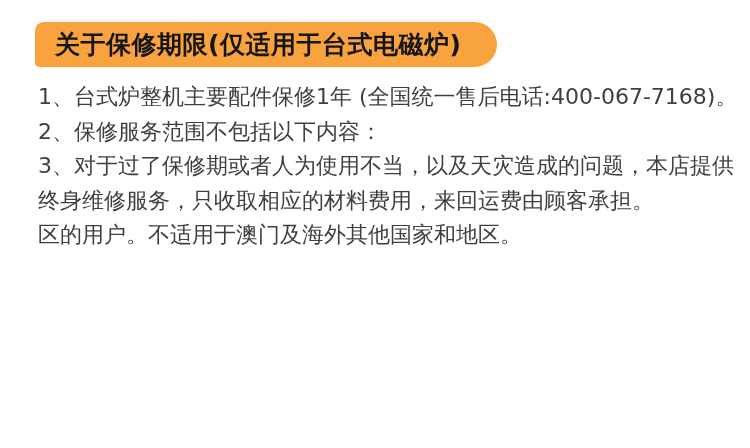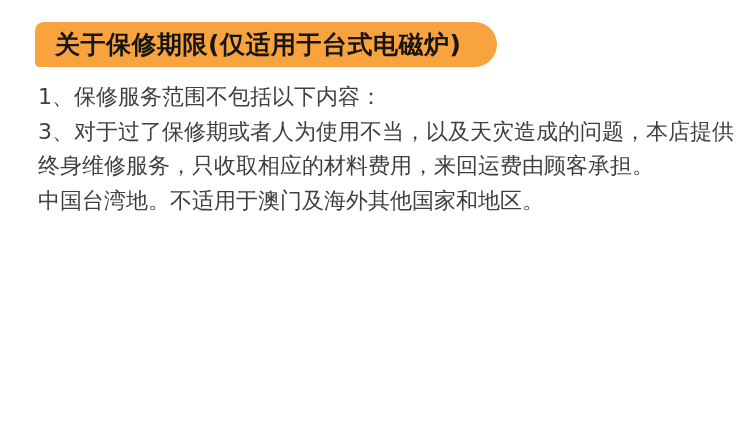--- a/index.html
+++ b/index.html
@@ -52,18 +52,19 @@
   .indent-1 { padding-left: 22px; }
 </style>
 </head>
 <body>
 
 <div class="page">
   <div class="badge">
     <span class="badge-title">关于保修期限(仅适用于台式电磁炉)</span>
   </div>
   <div class="content">
-    <div class="line indent-0">1、保修服务范围不包括以下内容：</div>
+    <div class="line indent-0">1、台式炉整机主要配件保修1年 (全国统一售后电话:400-067-7168)。</div>
+    <div class="line indent-0">2、保修服务范围不包括以下内容：</div>
     <div class="line indent-0">3、对于过了保修期或者人为使用不当，以及天灾造成的问题，本店提供</div>
     <div class="line indent-0">终身维修服务，只收取相应的材料费用，来回运费由顾客承担。</div>
-    <div class="line indent-0">中国台湾地。不适用于澳门及海外其他国家和地区。</div>
+    <div class="line indent-0">区的用户。不适用于澳门及海外其他国家和地区。</div>
   </div>
 </div>
 
 </body></html>

